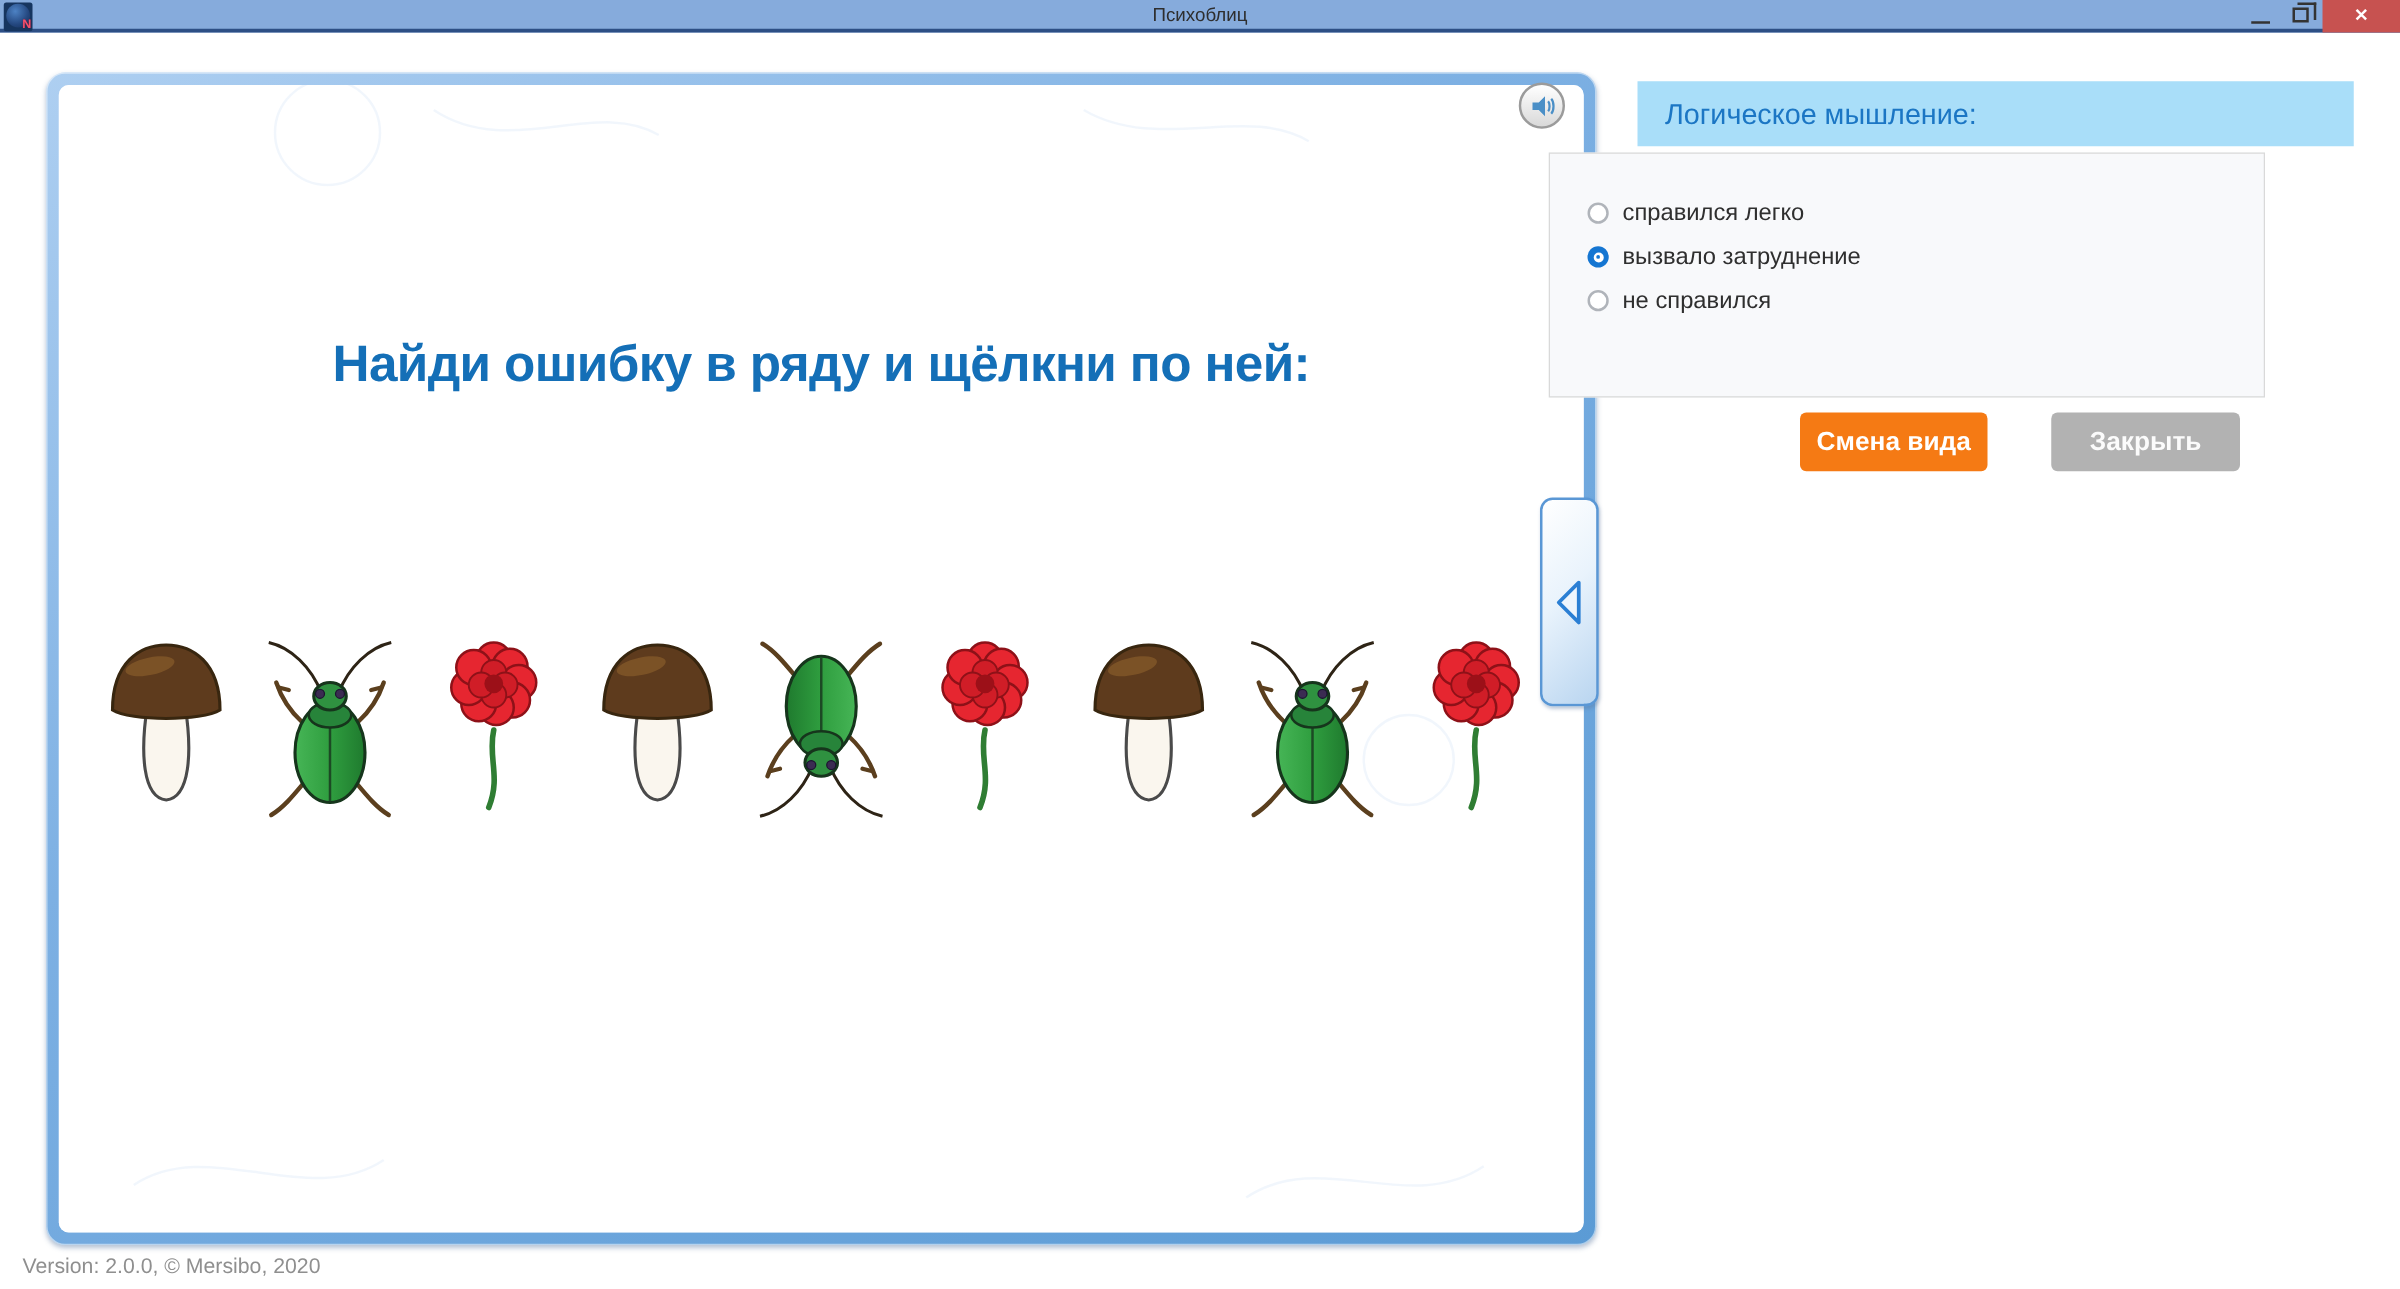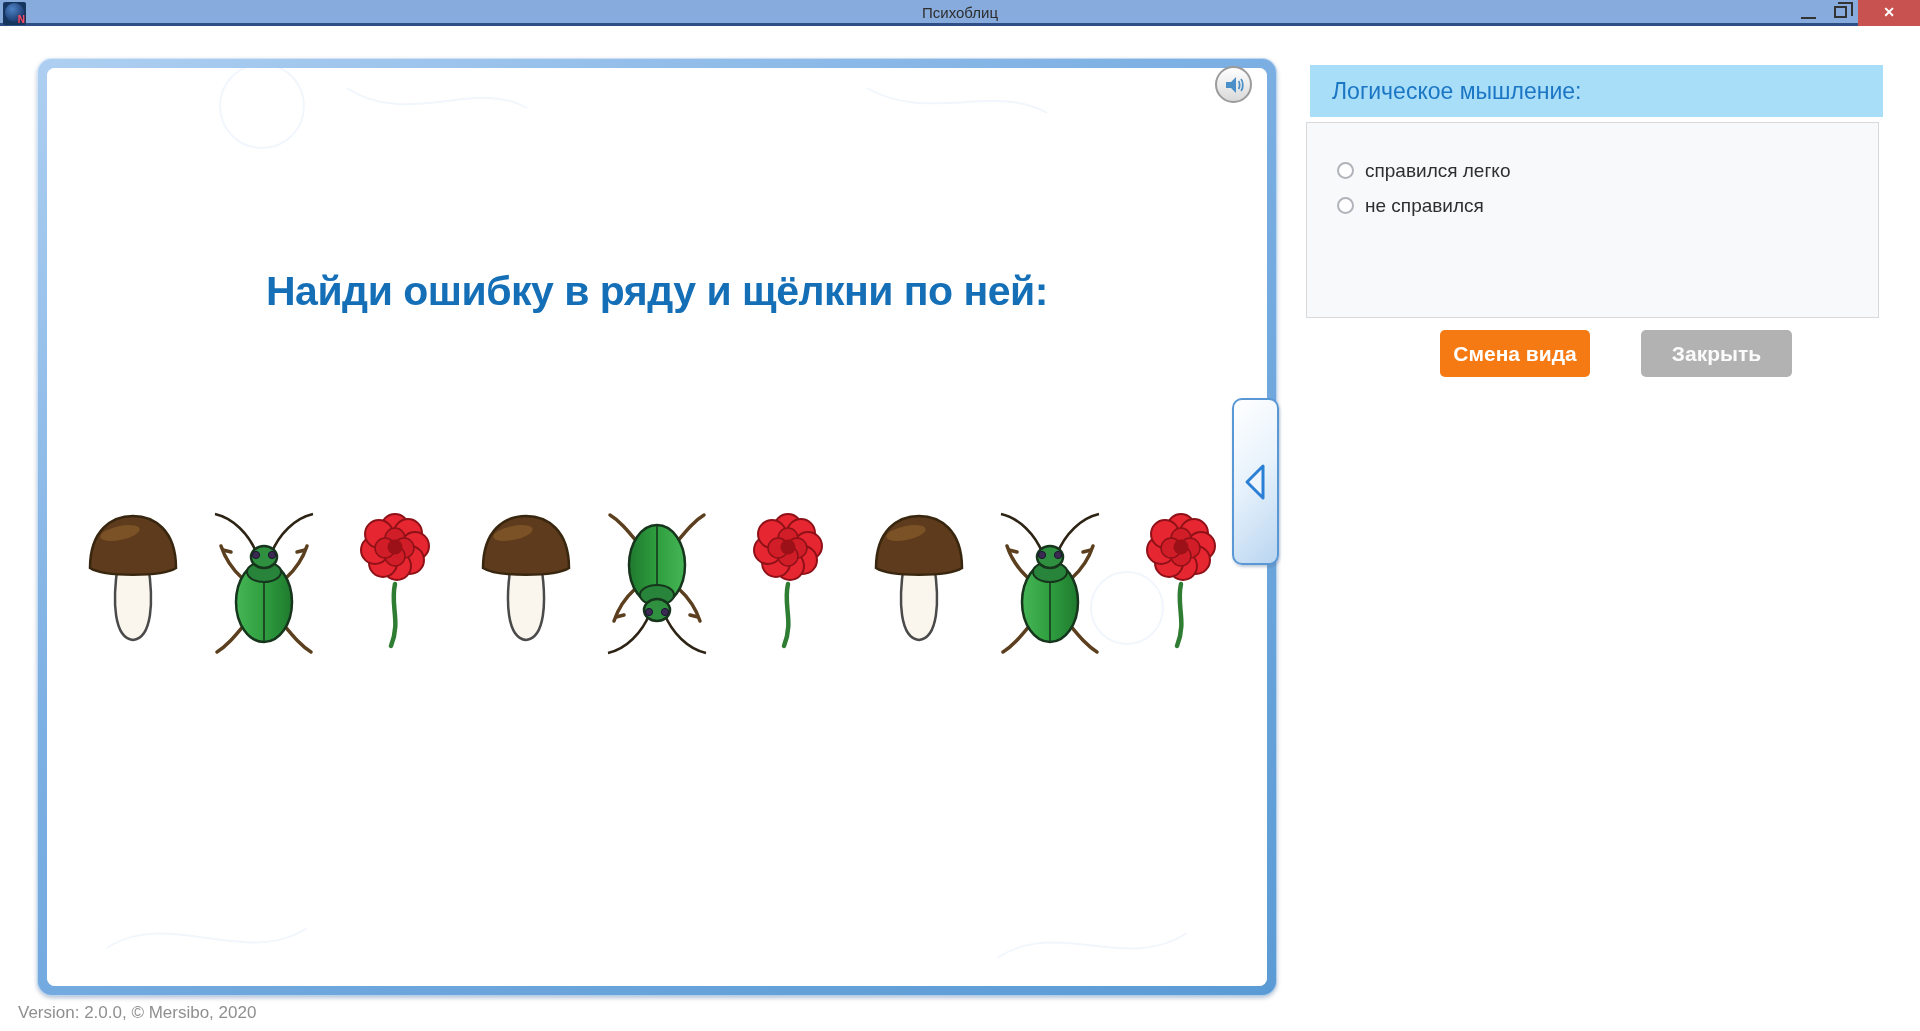--- a/index.html
+++ b/index.html
@@ -53,21 +53,21 @@
   
   .side-tab { position:absolute; left:1232px; top:398px; width:47px; height:167px;
     border:2px solid #5a97d5; border-radius:10px;
     background:linear-gradient(135deg,#ffffff 0%, #e9f3fc 45%, #b9d5f0 100%);
     box-shadow:1px 2px 3px rgba(90,120,160,.4); display:flex; align-items:center; justify-content:center;
     z-index:5; }
 
   
   .panel-header { position:absolute; left:1310px; top:65px; width:573px; height:52px;
     background:#a9def9; color:#1b76c4; font-size:23px; line-height:52px; padding-left:22px; }
-  .options-box { position:absolute; left:1306px; top:122px; width:573px; height:196px;
+  .options-box { position:absolute; left:1239px; top:122px; width:573px; height:196px;
     background:#f8f9fb; border:1px solid #d9d9d9; padding:30px 0 0 30px; }
   .opt-row { display:flex; align-items:center; gap:11px; height:35px; cursor:default; }
   .radio { width:17px; height:17px; border-radius:50%; background:#ffffff;
     border:2px solid #b0b4ba; position:relative; flex:0 0 auto; }
   .radio.selected { border-color:#1576d2; background:#1576d2; }
   .radio.selected::before { content:""; position:absolute; inset:2.5px; border-radius:50%; background:#ffffff; }
   .radio.selected::after  { content:""; position:absolute; inset:5px;   border-radius:50%; background:#1576d2; }
   .opt-label { font-size:19px; color:#2f2f2f; }
 
   .panel-btn { position:absolute; top:330px; height:47px; border:none; border-radius:5px;
@@ -314,20 +314,24 @@
 </div>
 
 <div class="panel-header">Логическое мышление:</div>
 <div class="options-box">
   <div class="opt-row">
     <div class="radio"></div>
     <div class="opt-label">справился легко</div>
   </div>
 
 
+  <div class="opt-row">
+    <div class="radio selected"></div>
+    <div class="opt-label">вызвало затруднение</div>
+  </div>
 
   <div class="opt-row">
     <div class="radio"></div>
     <div class="opt-label">не справился</div>
   </div>
 </div>
 <button class="panel-btn btn-change">Смена вида</button>
 <button class="panel-btn btn-close2">Закрыть</button>
 
 <div class="version">Version: 2.0.0, © Mersibo, 2020</div>

